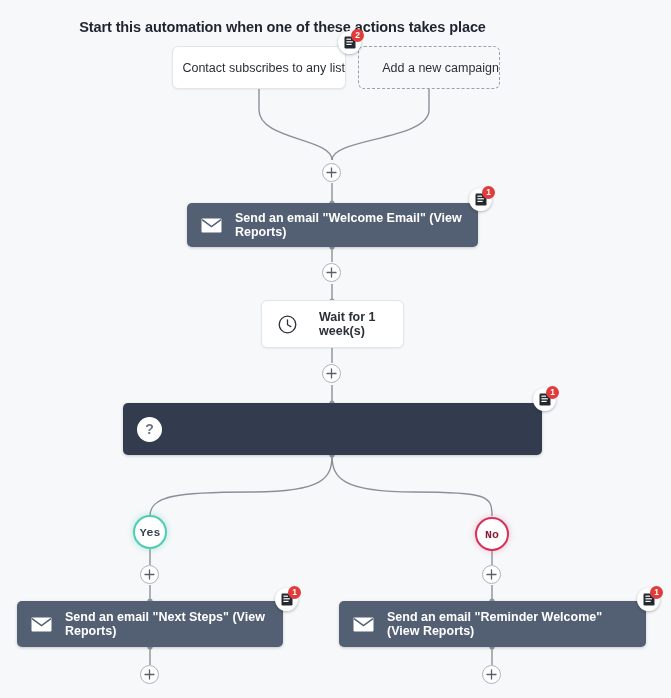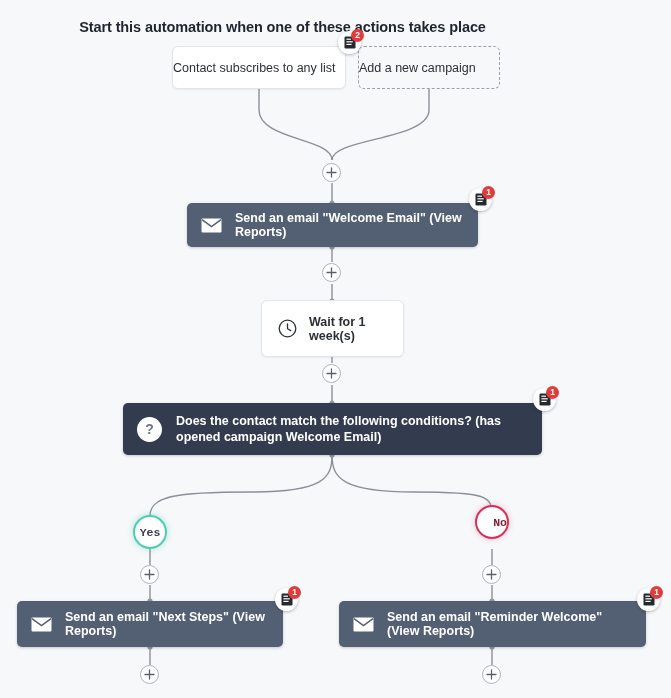--- a/index.html
+++ b/index.html
@@ -49,21 +49,21 @@
     z-index: 3;
   }
 
   
   .trigger {
     background: #ffffff;
     border: 1px solid #e2e5ea;
     border-radius: 6px;
     display: flex;
     align-items: center;
-    justify-content: flex-start;
+    justify-content: flex-end;
     font-size: 12.5px;
     color: #2b3038;
     box-shadow: 0 1px 2px rgba(30,40,60,0.07);
   }
   .trigger.dashed {
     background: transparent;
     border: 1px dashed #9aa1ab;
     box-shadow: none;
     color: #2b3038;
   }
@@ -303,37 +303,36 @@
     </svg>
     <span class="count">1</span>
   </div>
 
   <div class="node plus" style="left:322px; top:263px;">
     <svg width="11" height="11" viewBox="0 0 11 11">
       <path d="M5.5 1 V10 M1 5.5 H10" stroke="#5a6069" stroke-width="1.3" stroke-linecap="round"></path>
     </svg>
   </div>
 
-  <div class="node wait" style="left:261px; top:300px; width:143px; height:57px;">
+  <div class="node wait" style="left:261px; top:300px; width:143px; height:48px;gap:10px;">
     <svg class="clock-icon" viewBox="0 0 19 19">
       <circle cx="9.5" cy="9.5" r="8.3" fill="none" stroke="#2b3038" stroke-width="1.3"></circle>
       <path d="M9.5 4.8 V9.7 L12.8 11.6" fill="none" stroke="#2b3038" stroke-width="1.3" stroke-linecap="round"></path>
     </svg>
     <span class="label">Wait for 1 week(s)</span>
   </div>
 
   <div class="node plus" style="left:322px; top:364px;">
     <svg width="11" height="11" viewBox="0 0 11 11">
       <path d="M5.5 1 V10 M1 5.5 H10" stroke="#5a6069" stroke-width="1.3" stroke-linecap="round"></path>
     </svg>
   </div>
 
   <div class="node action condition" style="left:123px; top:403px; width:419px; height:52px;">
     <span class="q-icon">?</span>
-    <span class="label">Does the contact match the following conditions? (has opened campaign Welcome Email)</span>
   </div>
 
   <div class="badge" style="left:533px; top:388px;">
     <svg class="doc" width="12" height="13" viewBox="0 0 12 13">
       <rect x="0.5" y="0.5" width="11" height="12" rx="1.2" fill="#24282f"></rect>
       <rect x="2.4" y="2.6" width="4.6" height="1.2" fill="#ffffff"></rect>
       <rect x="2.4" y="5.2" width="6.4" height="1.2" fill="#ffffff"></rect>
       <rect x="2.4" y="7.8" width="5.2" height="1.2" fill="#ffffff"></rect>
     </svg>
     <span class="count">1</span>
@@ -366,21 +365,21 @@
     </svg>
     <span class="count">1</span>
   </div>
 
   <div class="node plus" style="left:140px; top:665px;">
     <svg width="11" height="11" viewBox="0 0 11 11">
       <path d="M5.5 1 V10 M1 5.5 H10" stroke="#5a6069" stroke-width="1.3" stroke-linecap="round"></path>
     </svg>
   </div>
 
-  <div class="node branch no" style="left:475px; top:505px;justify-content:flex-end;">
+  <div class="node branch no" style="left:475px; top:517px;">
     <span>No</span>
   </div>
 
   <div class="node plus" style="left:482px; top:565px;">
     <svg width="11" height="11" viewBox="0 0 11 11">
       <path d="M5.5 1 V10 M1 5.5 H10" stroke="#5a6069" stroke-width="1.3" stroke-linecap="round"></path>
     </svg>
   </div>
 
   <div class="node action email" style="left:339px; top:601px; width:307px; height:46px;">

